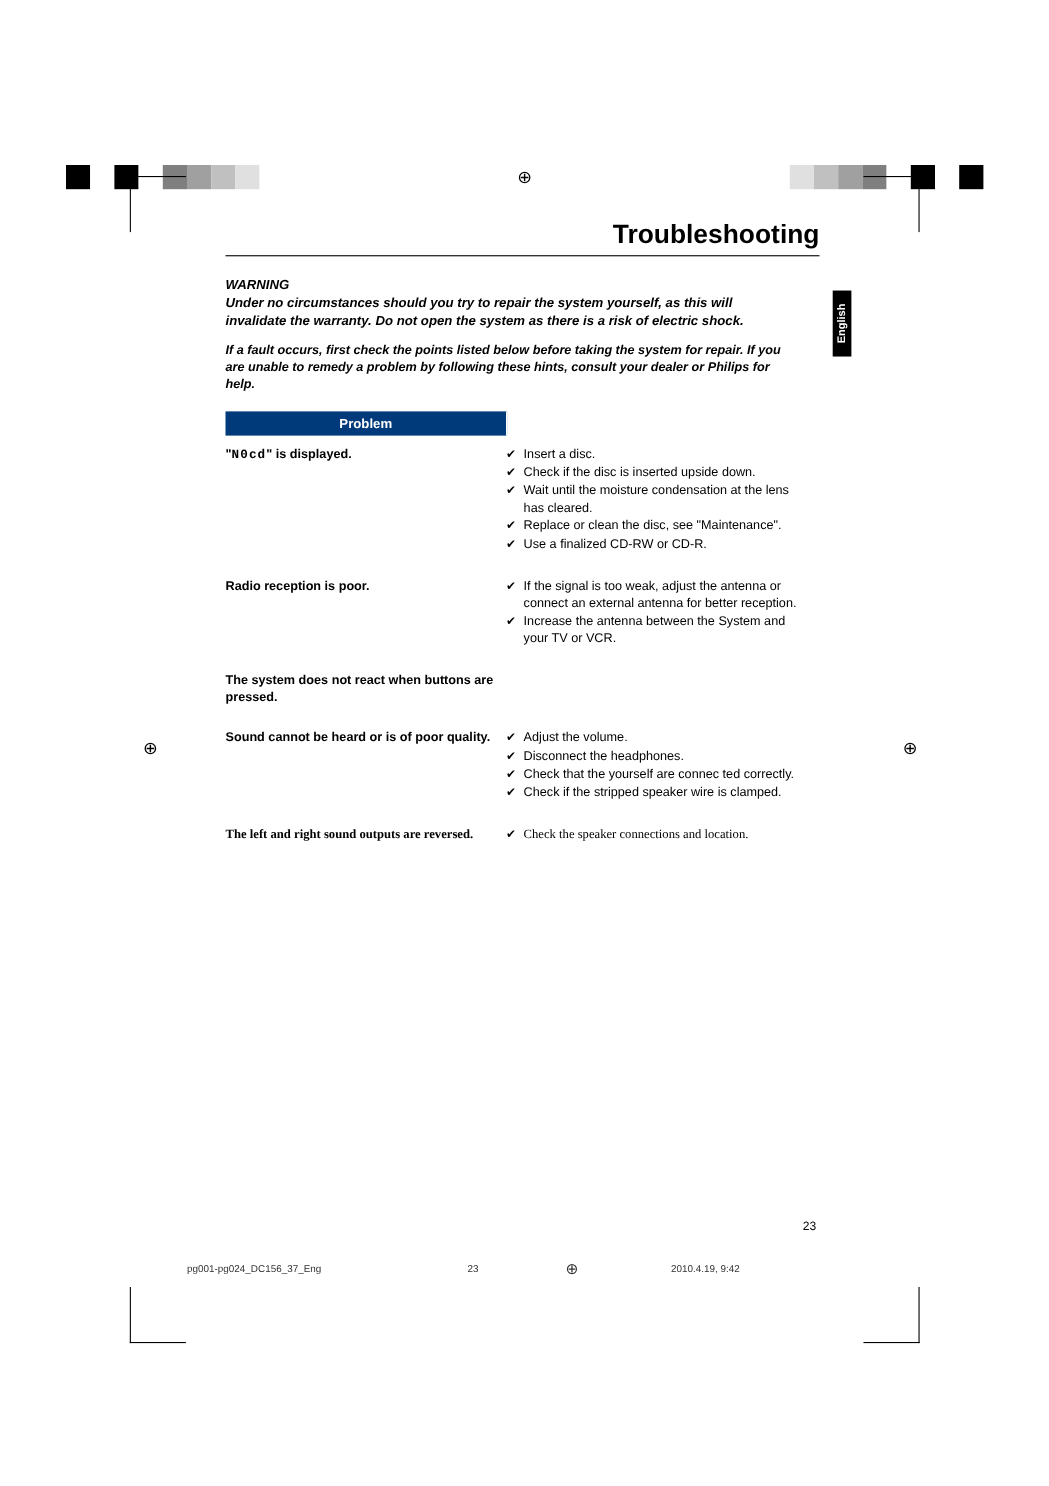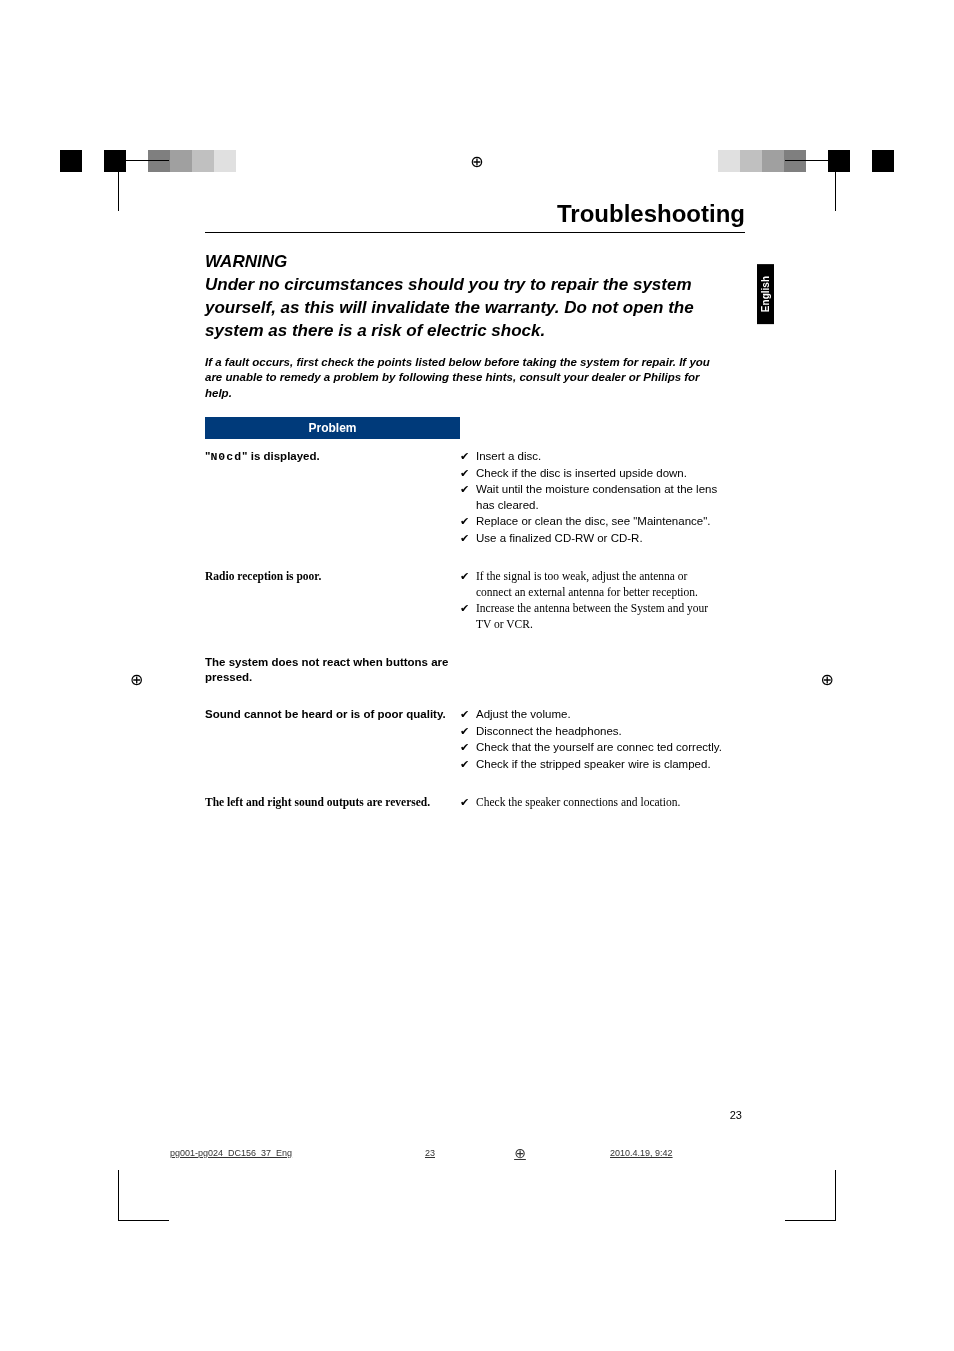--- a/index.html
+++ b/index.html
@@ -56,21 +56,21 @@
     font-size: 24px;
     font-weight: bold;
     text-align: right;
     border-bottom: 1px solid #000;
     padding-bottom: 4px;
     margin-bottom: 18px;
   }
   .warning-block {
     font-style: italic;
     font-weight: bold;
-    font-size: 17px;
+    font-size: 12px;
     line-height: 1.35;
     margin-bottom: 12px;
     width: 510px;
   }
   .warning-label { display:block; }
   .note-block {
     font-style: italic;
     font-weight: bold;
     font-size: 11.5px;
     line-height: 1.35;
@@ -154,21 +154,20 @@
   }
   .footer {
     position: absolute;
     bottom: 190px;
     left: 170px;
     right: 170px;
     font-size: 9px;
     color: #333;
     display: flex;
     align-items: center;
-    text-decoration: underline;
   }
   .footer .fn { width: 200px; }
   .footer .pg { width: 120px; text-align:center; }
   .footer .reg { width: 60px; text-align:center; font-size:14px;}
   .footer .dt { flex:1; padding-left: 60px; }
   .side-reg {
     position: absolute;
     font-size: 16px;
   }
   .side-reg.left { top: 670px; left: 130px; }
@@ -235,21 +234,21 @@
         <div class="solution">
           <ul>
             <li>Insert a disc.</li>
             <li>Check if the disc is inserted upside down.</li>
             <li>Wait until the moisture condensation at the lens has cleared.</li>
             <li>Replace or clean the disc, see "Maintenance".</li>
             <li>Use a finalized CD-RW or CD-R.</li>
           </ul>
         </div>
       </div>
-      <div class="row" style="padding-top: 22px; font-family: Liberation Serif, serif;">
+      <div class="row" style="padding-top: 22px;">
         <div class="problem">Radio reception is poor.</div>
         <div class="solution">
           <ul>
             <li>If the signal is too weak, adjust the antenna or connect an external antenna for better reception.</li>
             <li>Increase the antenna between the System and your TV or VCR.</li>
           </ul>
         </div>
       </div>
       <div class="row" style="padding-top: 22px;">
         <div class="problem">The system does not react when buttons are pressed.</div>

